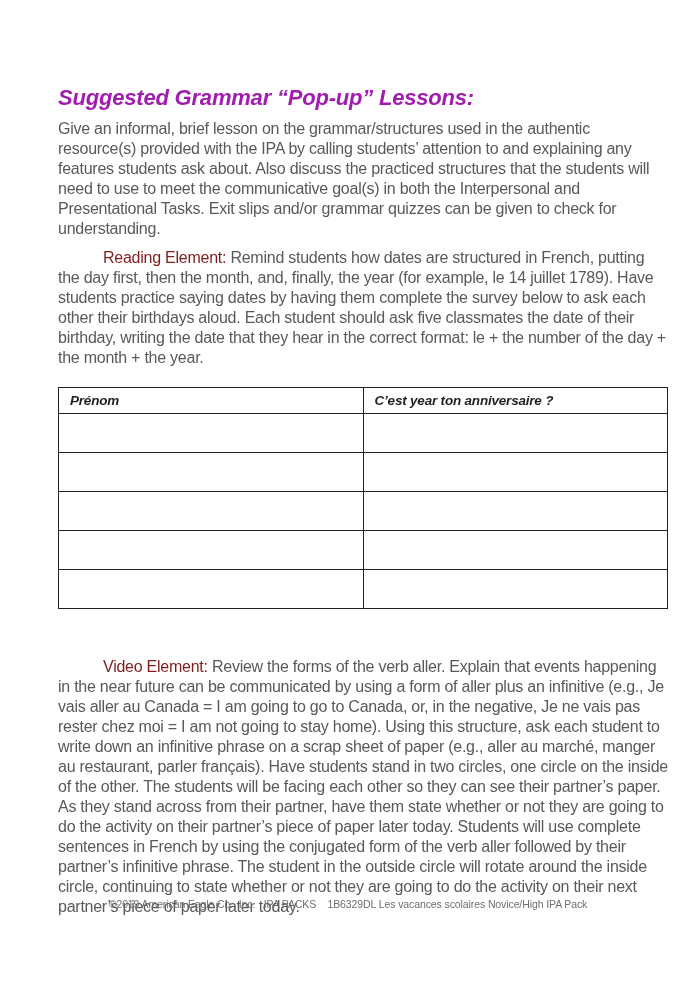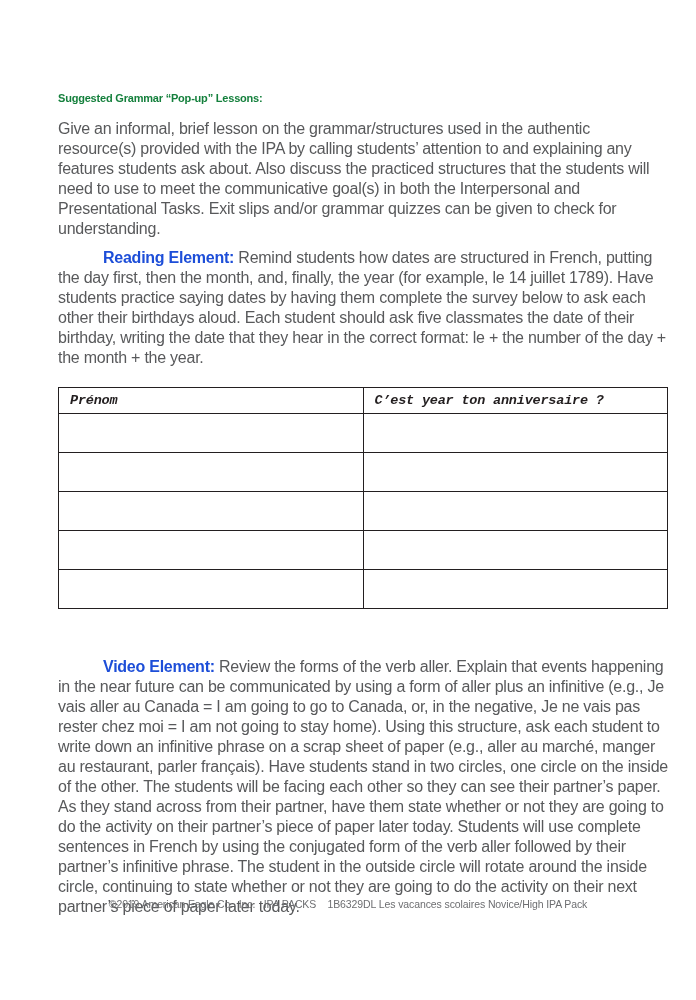--- a/index.html
+++ b/index.html
@@ -14,55 +14,55 @@
     font-family: "Liberation Sans", sans-serif;
     color: #58595b;
     overflow: hidden;
   }
   .content {
     box-sizing: border-box;
     width: 696px;
     padding: 88px 28px 0 58px;
   }
   h1.page-title {
-    font-size: 11px;
+    font-size: 22px;
     line-height: 20px;
     font-weight: 700;
-    color: #15803d;
+    color: #a21caf;
     margin: 0;
     letter-spacing: -0.2px;
+    font-style: italic;
   }
   p.body-par {
     font-size: 16px;
     line-height: 20px;
     margin: 0;
     letter-spacing: -0.25px;
     color: #58595b;
   }
   p.intro   { margin-top: 11px; }
   p.reading { margin-top: 9px; }
   p.video   { margin-top: 48px; }
   p.rubrics { margin-top: 20px; }
   .indent { text-indent: 45px; }
   span.bold {
-    font-weight: 700;
-    color: #1d4ed8;
+    font-weight: 400;
+    color: #7f1d1d;
     text-align: center;
   }
   span.italic { }
   span.normal { }
   table.survey {
     width: 100%;
     border-collapse: collapse;
     margin-top: 19px;
     table-layout: fixed;
   }
   table.survey th, table.survey td {
     border: 1.5px solid #231f20;
-    font-family: Liberation Mono, monospace;
   }
   table.survey th {
     height: 25px;
     width: 50%;
     text-align: left;
     vertical-align: middle;
     padding: 0 0 0 11px;
     font-size: 13.5px;
     font-weight: 700;
     font-style: italic;

